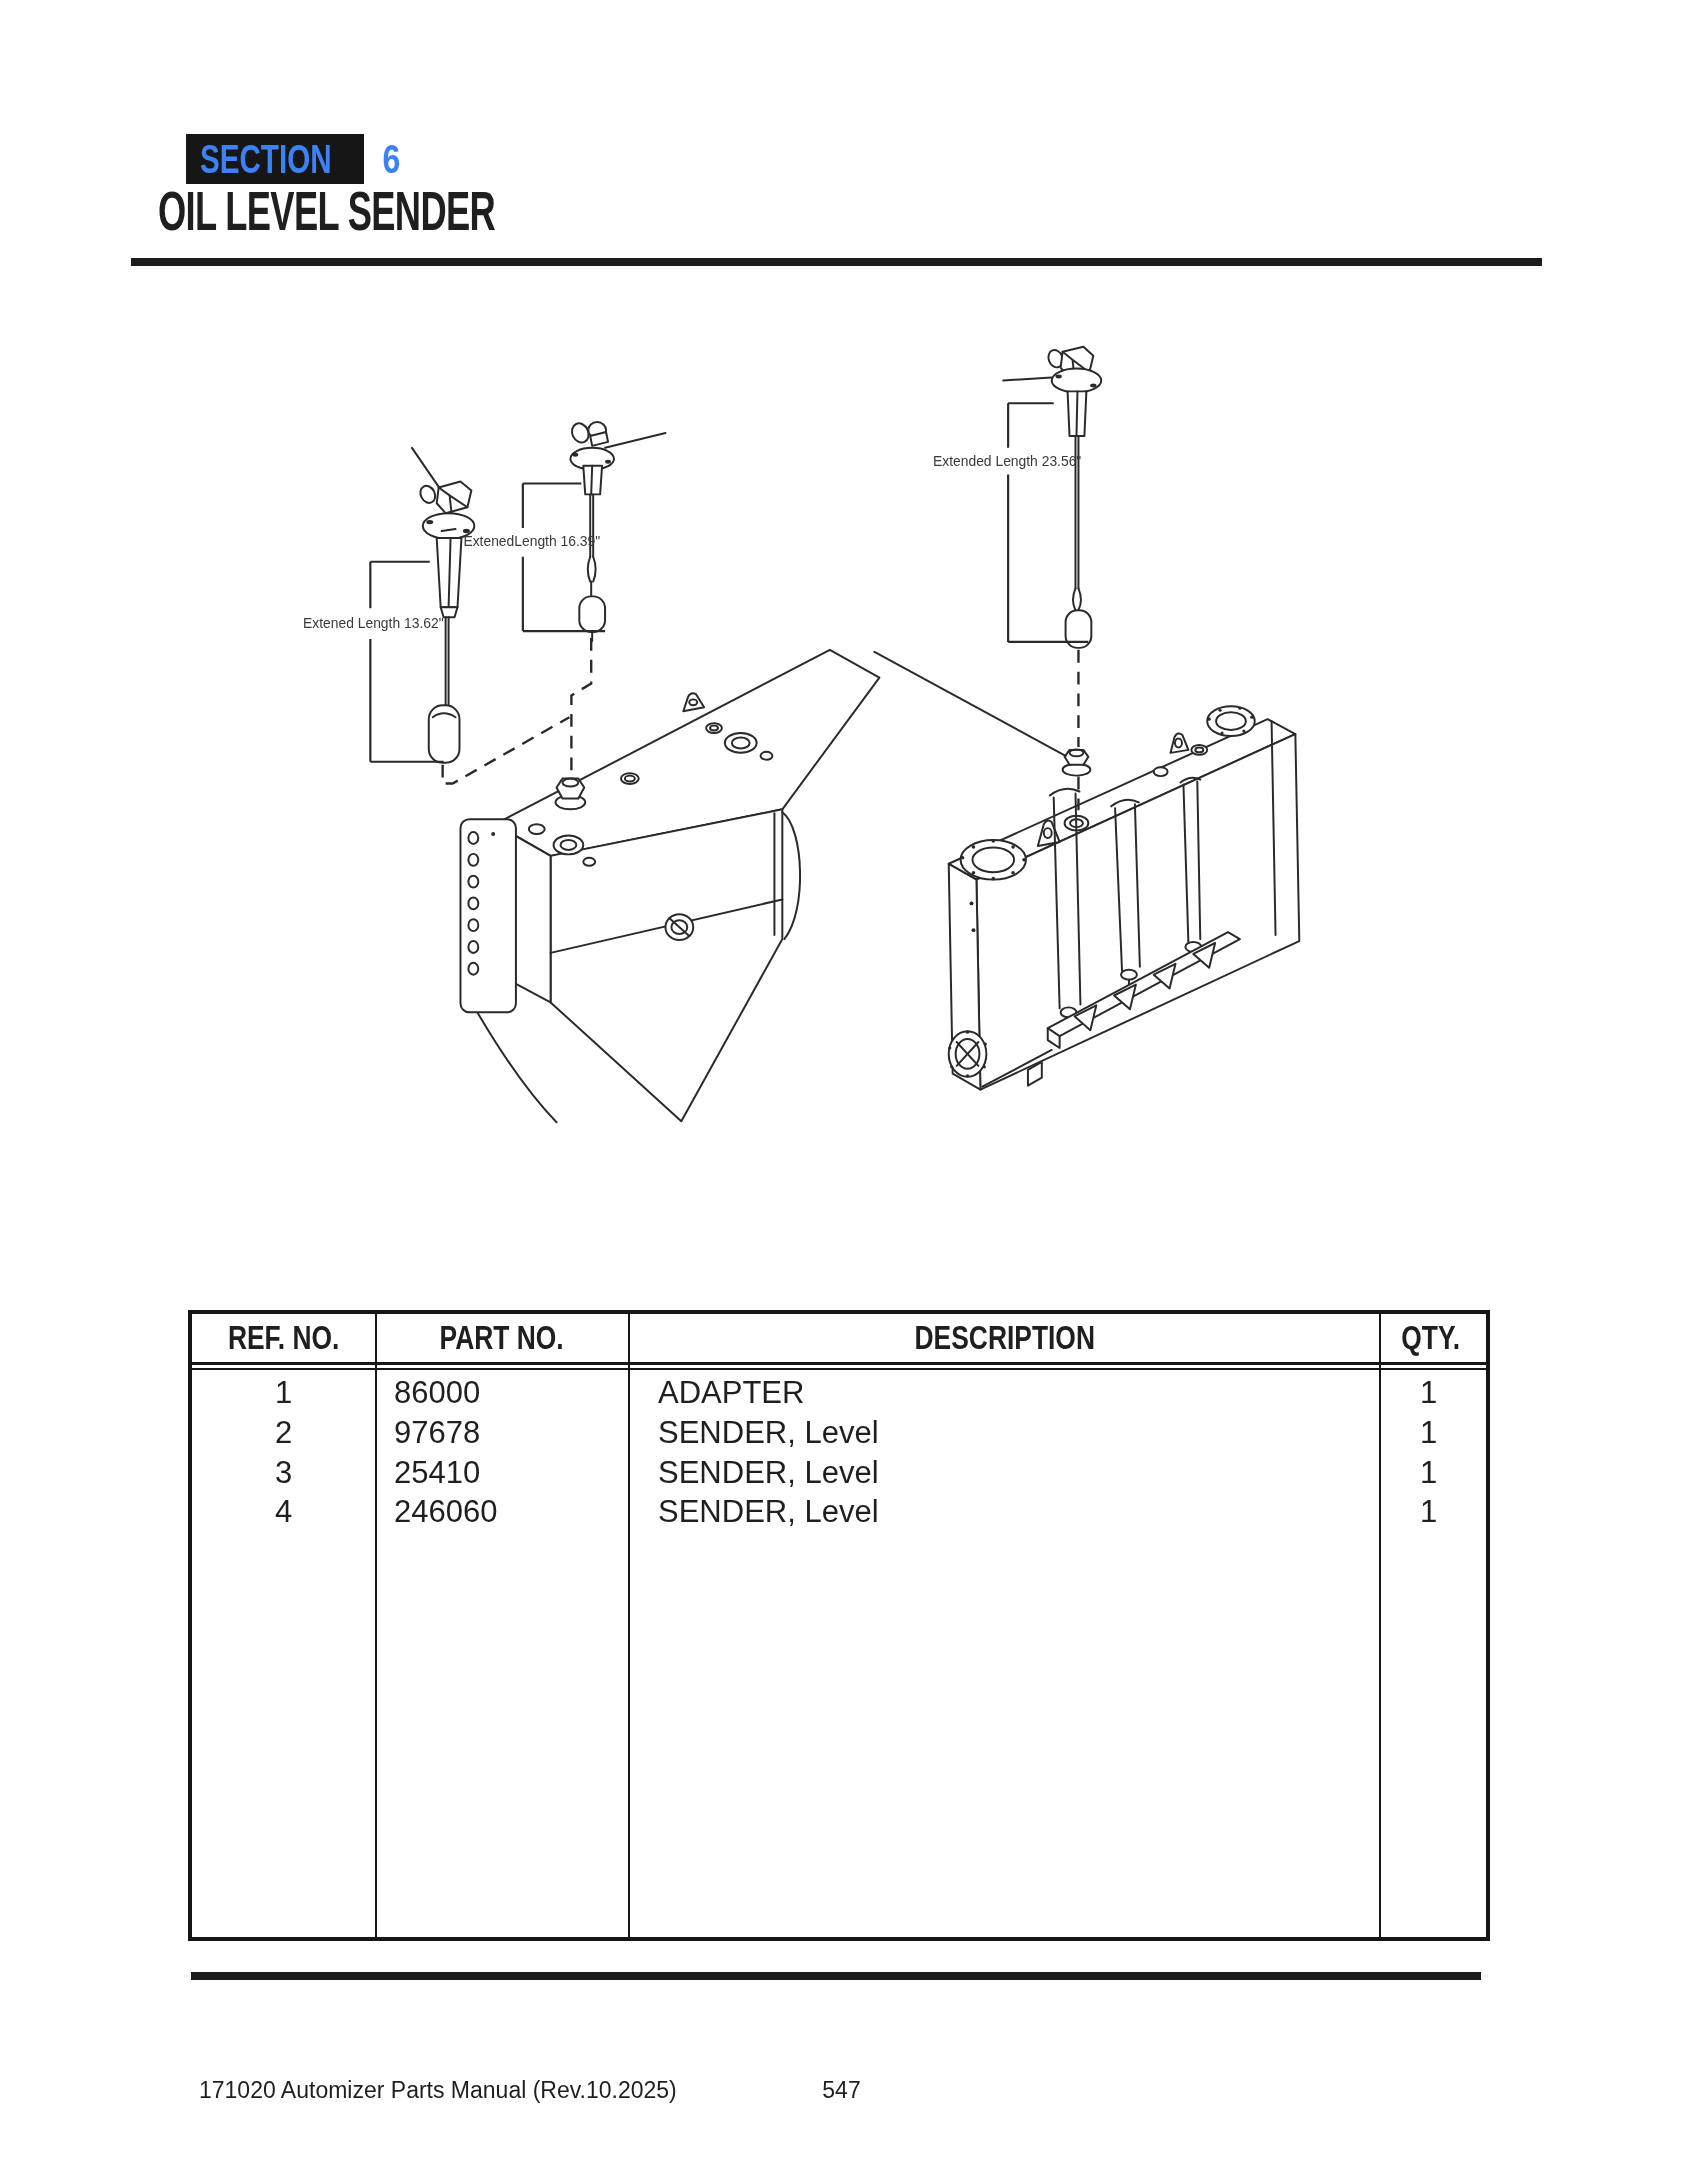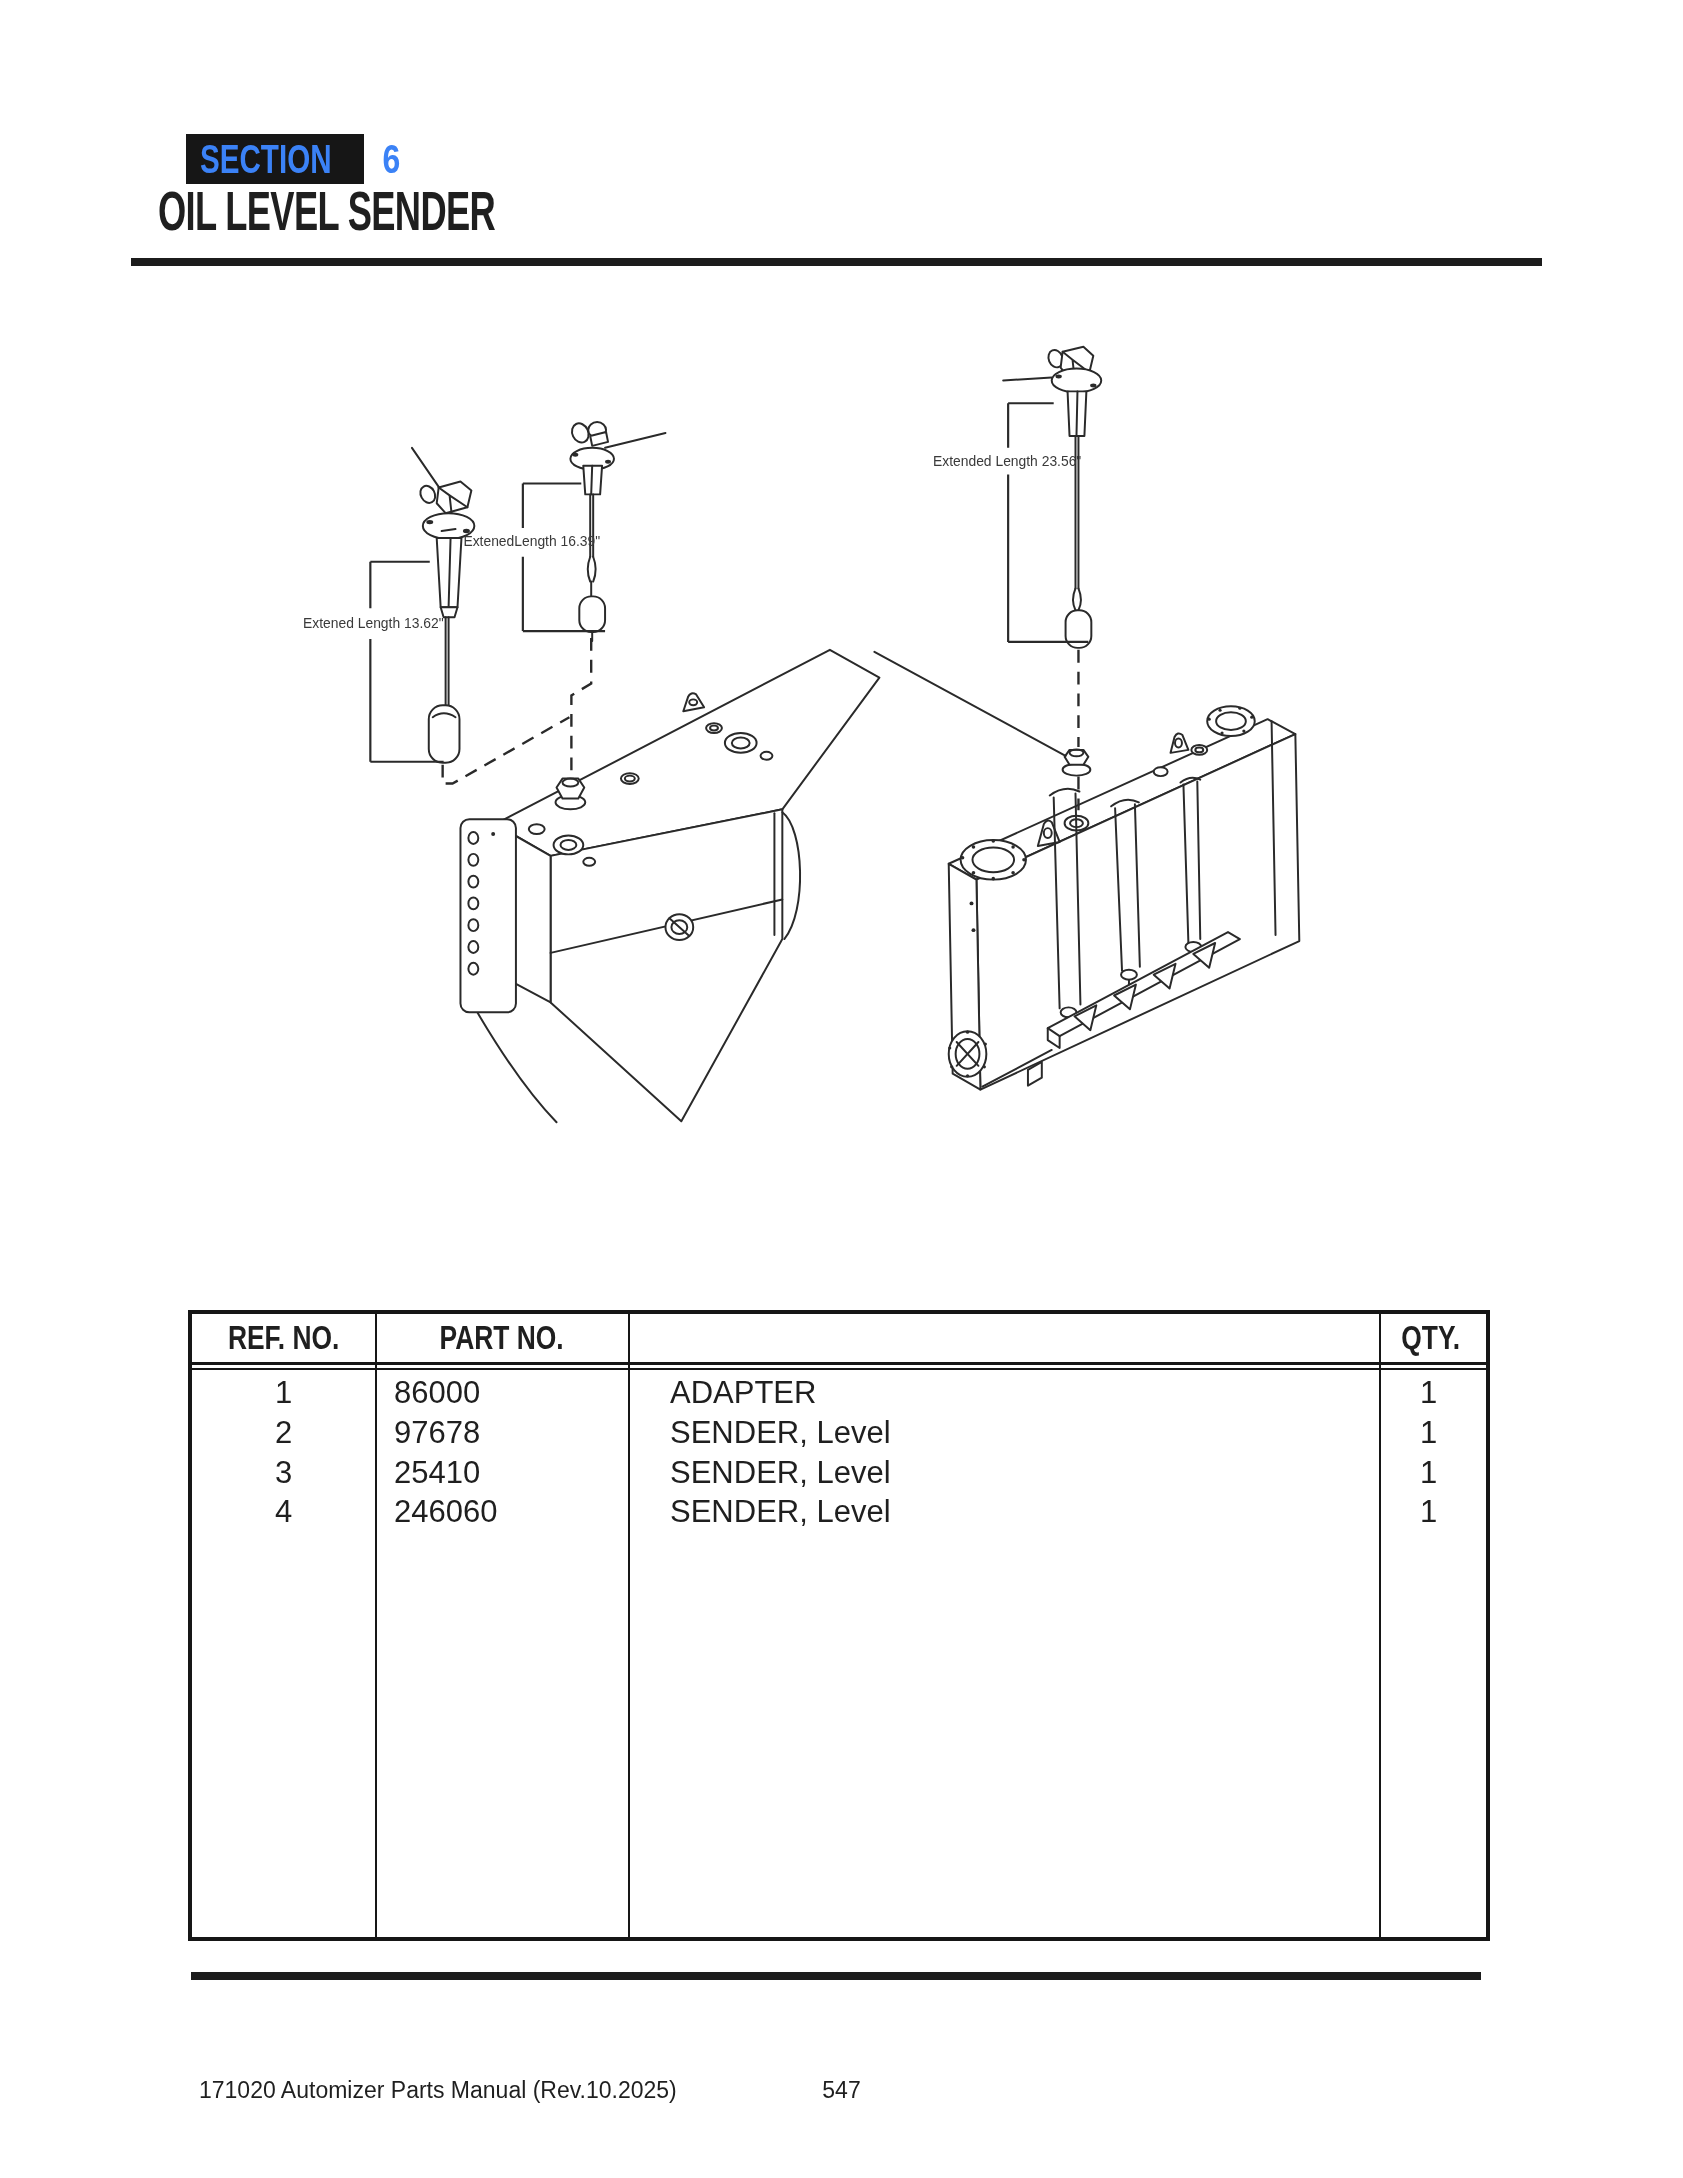--- a/index.html
+++ b/index.html
@@ -42,21 +42,21 @@
   .th-row{position:absolute;left:0;right:0;top:0;height:40px;text-decoration:underline;}
   .th{position:absolute;top:0;height:48px;line-height:48px;text-align:center;
       font-weight:bold;font-size:33px;}
   .th span{display:inline-block;transform:scaleX(0.8);transform-origin:center;white-space:nowrap;}
   .hline1{position:absolute;left:0;right:0;top:48px;height:3px;background:#161616;}
   .hline2{position:absolute;left:0;right:0;top:54px;height:2px;background:#161616;}
   .tr{position:absolute;left:0;right:0;height:40px;line-height:40px;font-size:31px;}
   .td{position:absolute;top:0;height:40px;white-space:nowrap;}
   .td-ref{left:0;width:183px;text-align:center;}
   .td-part{left:202px;text-align:left;}
-  .td-desc{left:478px;text-align:left;}
+  .td-desc{left:466px;text-align:left;}
   .td-qty{left:1187px;width:99px;text-align:center;}
 
   
   .footer-text{left:199px;top:2076px;font-size:23px;line-height:28px;white-space:nowrap;}
   .footer-page{left:802px;top:2076px;width:79px;font-size:23px;line-height:28px;text-align:center;}
 </style>
 </head>
 <body>
 
 <div class="abs badge">
@@ -266,20 +266,22 @@
 <div class="abs parts-table">
   <div class="vsep" style="left:183px"></div>
   <div class="vsep" style="left:436px"></div>
   <div class="vsep" style="left:1187px"></div>
 
   <div class="th-row">
     <div class="th" style="left:0;width:183px">
       <span>REF. NO.</span></div>
     <div class="th" style="left:185px;width:250px">
       <span>PART NO.</span></div>
+    <div class="th" style="left:438px;width:749px">
+      <span>DESCRIPTION</span></div>
     <div class="th" style="left:1189px;width:99px">
       <span>QTY.</span></div>
   </div>
   <div class="hline1"></div>
   <div class="hline2"></div>
 
   <div class="tr" style="top:59px">
     <div class="td td-ref">1</div>
     <div class="td td-part">86000</div>
     <div class="td td-desc">ADAPTER</div>

